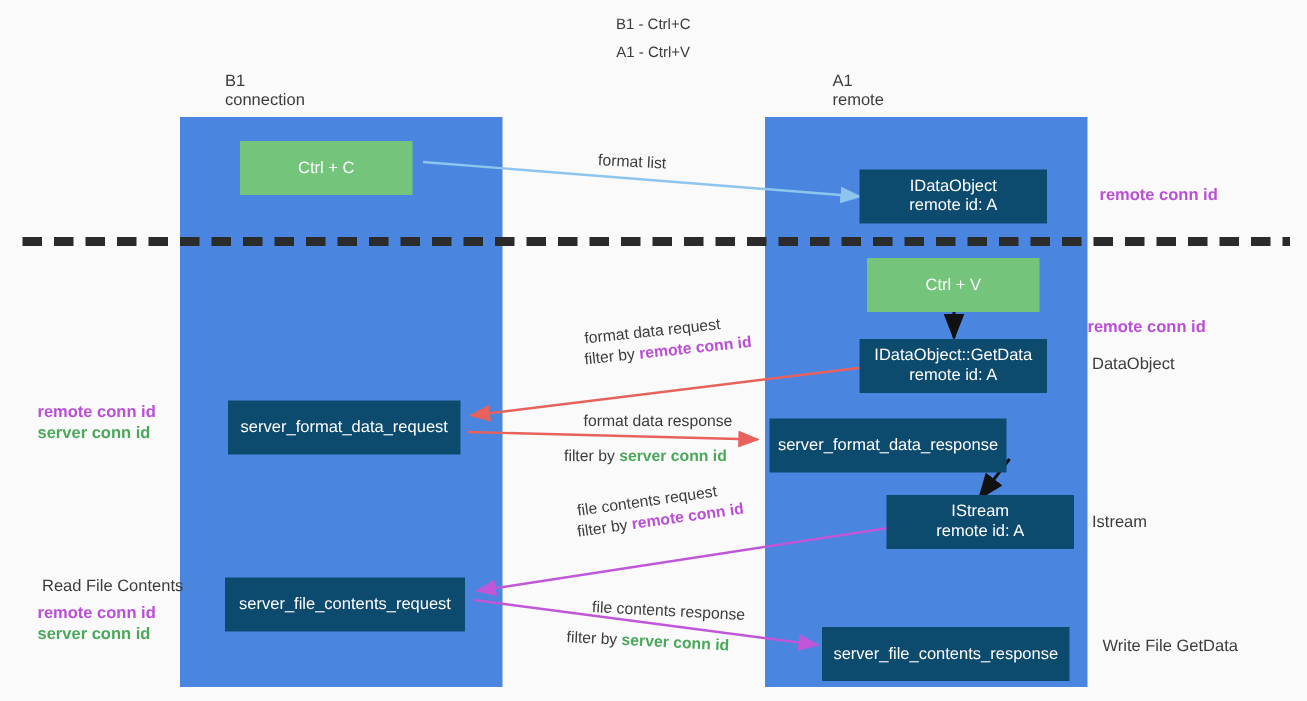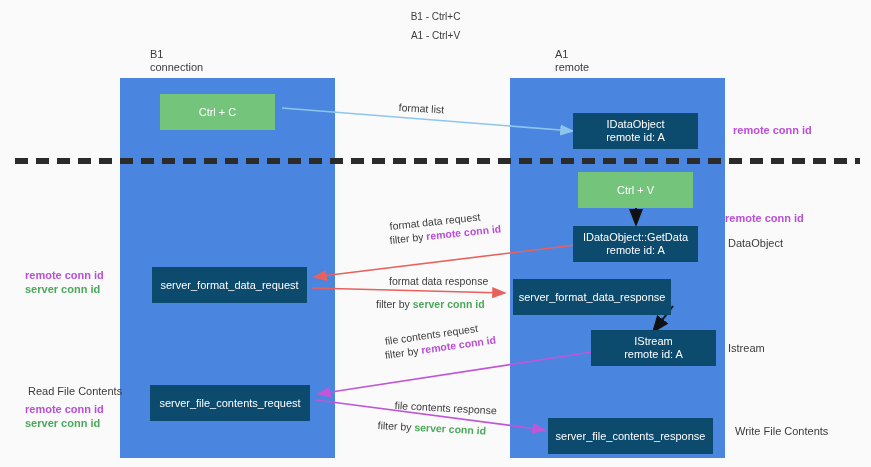--- a/index.html
+++ b/index.html
@@ -171,21 +171,21 @@
   </div>
 
   <div class="side-label purple" style="left:733px;top:123px;">remote conn id</div>
 
   <div class="side-label purple" style="left:725px;top:211px;">remote conn id</div>
 
   <div class="side-label plain" style="left:728px;top:236px;">DataObject</div>
 
   <div class="side-label plain" style="left:728px;top:341px;">Istream</div>
 
-  <div class="side-label plain" style="left:735px;top:424px;">Write File Contents</div>
+  <div class="side-label plain" style="left:735px;top:424px;">Write File GetData</div>
 
   <div class="side-label purple" style="left:25px;top:268px;">remote conn id</div>
   <div class="side-label green" style="left:25px;top:282px;">server conn id</div>
 
   <div class="side-label plain" style="left:28px;top:384px;">Read File Contents</div>
   <div class="side-label purple" style="left:25px;top:402px;">remote conn id</div>
   <div class="side-label green" style="left:25px;top:416px;">server conn id</div>
 
   <div class="edge-label" style="left:399px;top:101px;transform:rotate(3deg);">format list</div>
 

